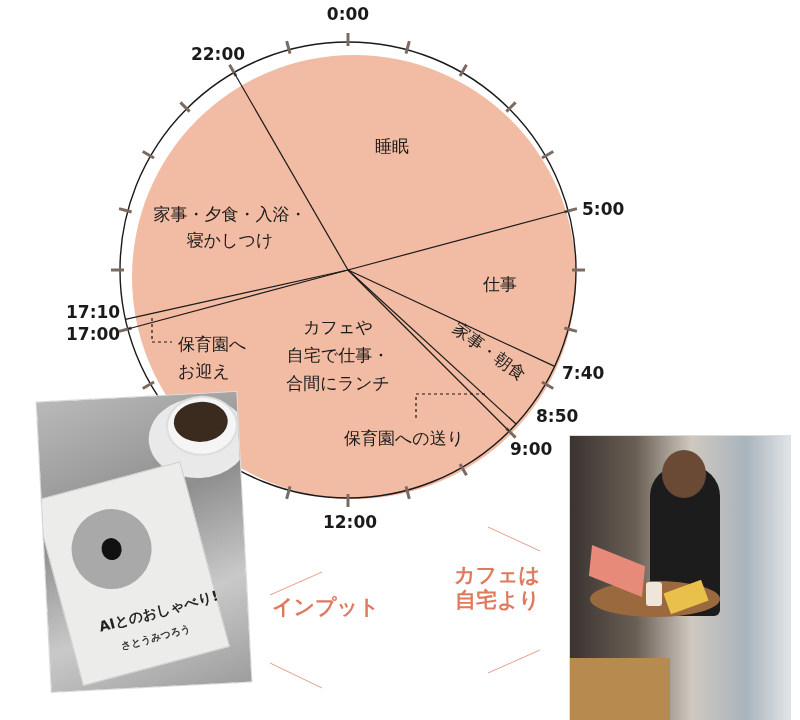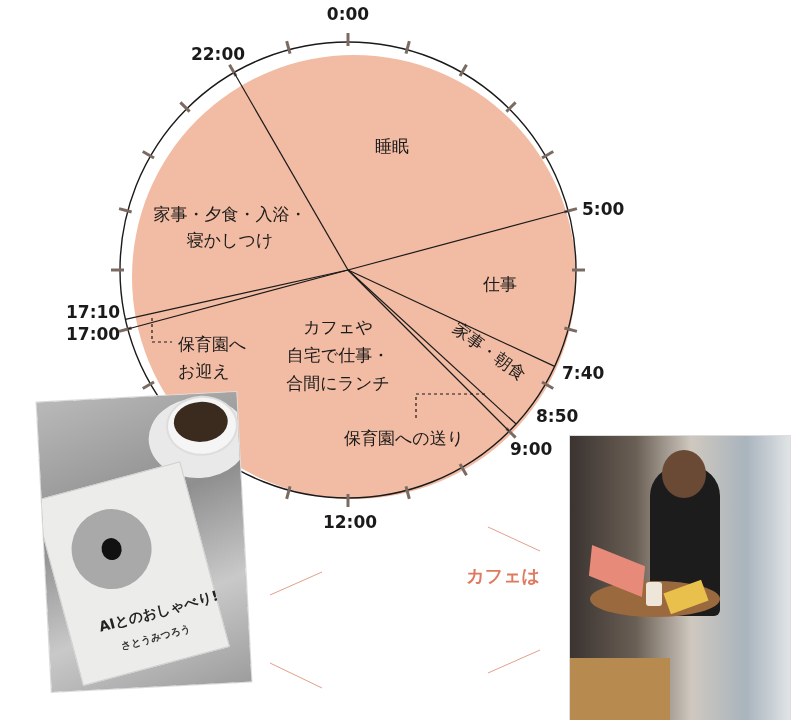--- a/index.html
+++ b/index.html
@@ -15,21 +15,21 @@
   .book .disc{position:absolute;left:22px;top:26px;width:80px;height:80px;border-radius:50%;background:#a9a9a9;}
   .book .dot{position:absolute;left:52px;top:55px;width:20px;height:22px;border-radius:50%;background:#111;}
   .book .ttl{position:absolute;left:30px;top:130px;font-size:14px;font-weight:bold;color:#222;white-space:nowrap;}
   .book .auth{position:absolute;left:46px;top:156px;font-size:10px;font-weight:bold;color:#333;white-space:nowrap;}
   .person{position:absolute;left:80px;top:30px;width:70px;height:150px;background:#1c1c1c;border-radius:30px 30px 6px 6px;}
   .head{position:absolute;left:92px;top:14px;width:44px;height:48px;background:#6a4a35;border-radius:50%;}
   .table{position:absolute;left:20px;top:145px;width:130px;height:36px;background:#9a6a3e;border-radius:50%;}
   .laptop{position:absolute;left:22px;top:118px;width:50px;height:34px;background:#e88a7a;transform:skewX(20deg) rotate(25deg);}
   .notebook{position:absolute;left:96px;top:150px;width:40px;height:22px;background:#e9c04b;transform:rotate(-20deg);}
   .cafe-cup{position:absolute;left:76px;top:146px;width:16px;height:24px;background:#efe6da;border-radius:3px;}
-  .note{position:absolute;color:#e07a5f;font-weight:bold;font-size:18px;line-height:25px;}
+  .note{position:absolute;color:#e07a5f;font-weight:bold;font-size:21px;line-height:25px;}
   .note1{left:272px;top:595px;}
   .note2{left:430px;top:563px;text-align:right;width:110px;}
 </style>
 </head>
 <body>
 
 <svg id="chart" viewBox="0 0 800 720" xmlns="http://www.w3.org/2000/svg">
 
   <circle cx="354" cy="277" r="222" fill="#f2bba3"></circle>
 
@@ -121,16 +121,18 @@
   <div class="person"></div>
   <div class="head"></div>
   <div class="table"></div>
   <div class="laptop"></div>
   <div class="notebook"></div>
   <div class="cafe-cup"></div>
   <div style="position:absolute;left:0;top:222px;width:100px;height:62px;background:#b78a4f;"></div>
 </div>
 
 <div class="note note1">
+  <div>インプット</div>
 </div>
 <div class="note note2">
   <div>カフェは</div>
+  <div>自宅より</div>
 </div>
 
 </body></html>

